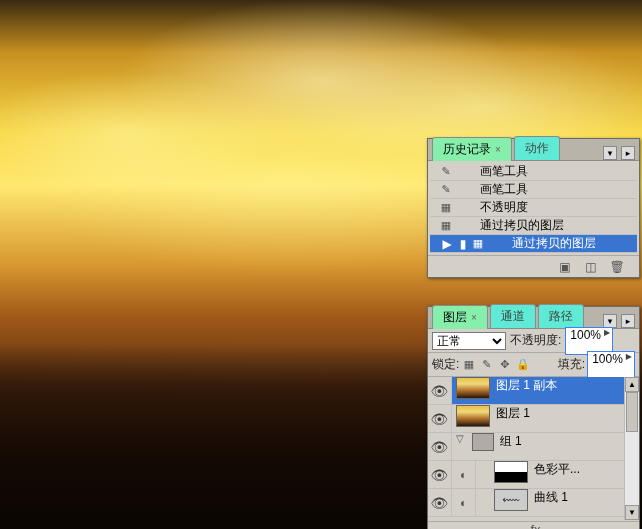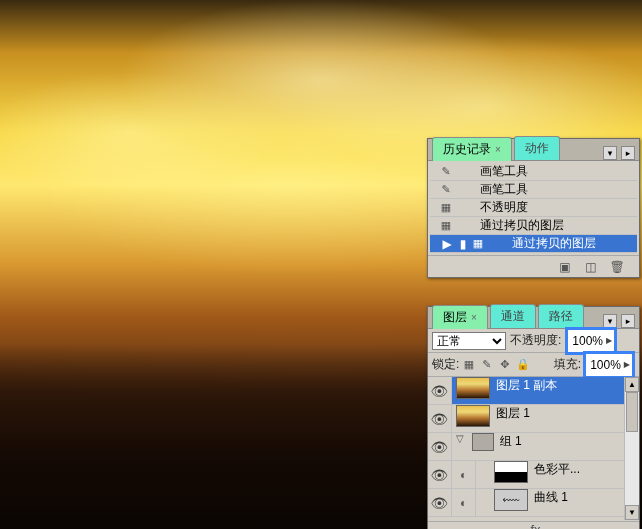--- a/index.html
+++ b/index.html
@@ -36,21 +36,21 @@
 .history-row.selected .history-icon { color: #fff; }
 .history-footer { height: 22px; background: #d4d0c8; border-top: 1px solid #aaa; display: flex; justify-content: flex-end; align-items: center; gap: 10px; padding-right: 14px; }
 .footer-icon { width: 16px; height: 14px; color: #555; font-size: 12px; cursor: pointer; display: flex; align-items: center; justify-content: center; }
 
 
 .layers-panel { top: 306px; left: 427px; width: 213px; height: 237px; }
 .layer-controls { display: flex; align-items: center; height: 24px; border-bottom: 1px solid #aaa; padding: 0 4px; gap: 4px; }
 .layer-controls2 { display: flex; align-items: center; height: 24px; border-bottom: 1px solid #aaa; padding: 0 4px; gap: 2px; }
 .select-blend { height: 18px; font-size: 12px; width: 74px; border: 1px solid #7a7a7a; background: #fff; }
 .label-sm { font-size: 12px; color: #222; }
-.pct-input { display: inline-flex; align-items: center; border: 3px solid #3b82f6; background: #fff; height: 28px; padding: 0 2px 0 4px; gap: 3px; }
+.pct-input { display: inline-flex; border: 1px solid #3b82f6; background: #fff; height: 28px; padding: 0 2px 0 4px; gap: 3px; }
 .pct-input span:first-child { min-width: 30px; }
 .pct-arrow { font-size: 8px; color: #444; }
 .lock-icons { display: flex; gap: 3px; align-items: center; }
 .lock-ic { width: 15px; height: 15px; border: 1px solid transparent; display: flex; align-items: center; justify-content: center; font-size: 11px; color: #555; }
 .layers-list { overflow-y: auto; height: 144px; scrollbar-width: thin; }
 .layer-row { display: flex; align-items: center; height: 28px; border-bottom: 1px solid #c0c0c0; }
 .vis-col { width: 24px; height: 100%; border-right: 1px solid #c0c0c0; display: flex; align-items: center; justify-content: center; }
 .eye-icon { font-size: 14px; color: #3a3a3a; }
 .link-col { width: 24px; height: 100%; border-right: 1px solid #c0c0c0; display: flex; align-items: center; justify-content: center; color: #555; }
 .layer-content { display: flex; height: 100%; flex: 1; padding-left: 4px; gap: 6px; }

